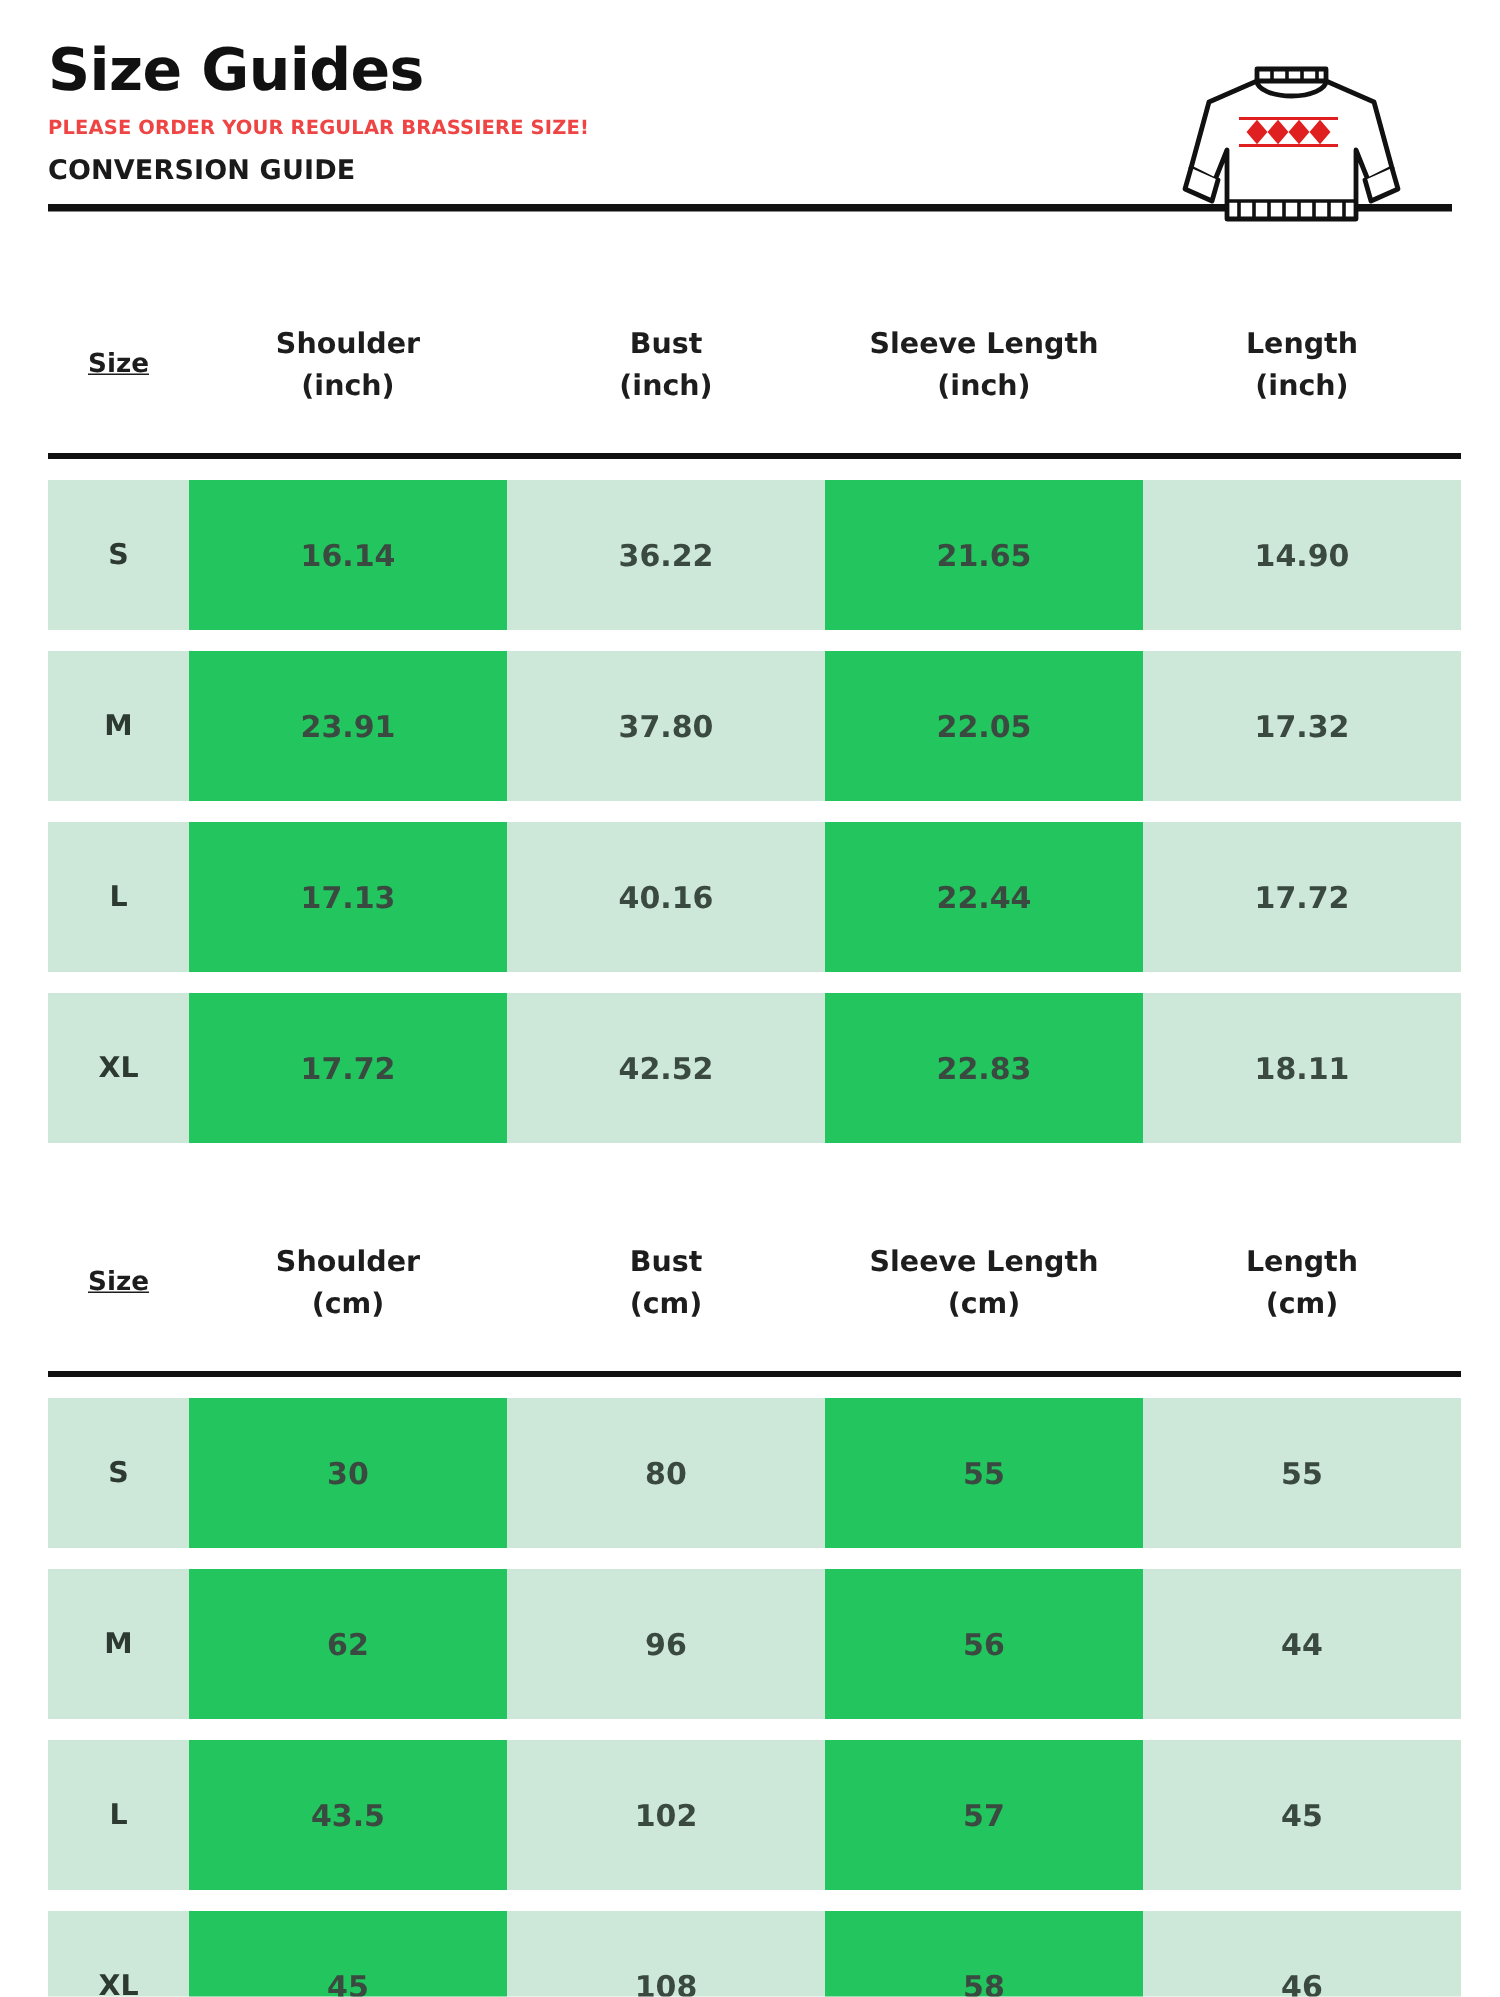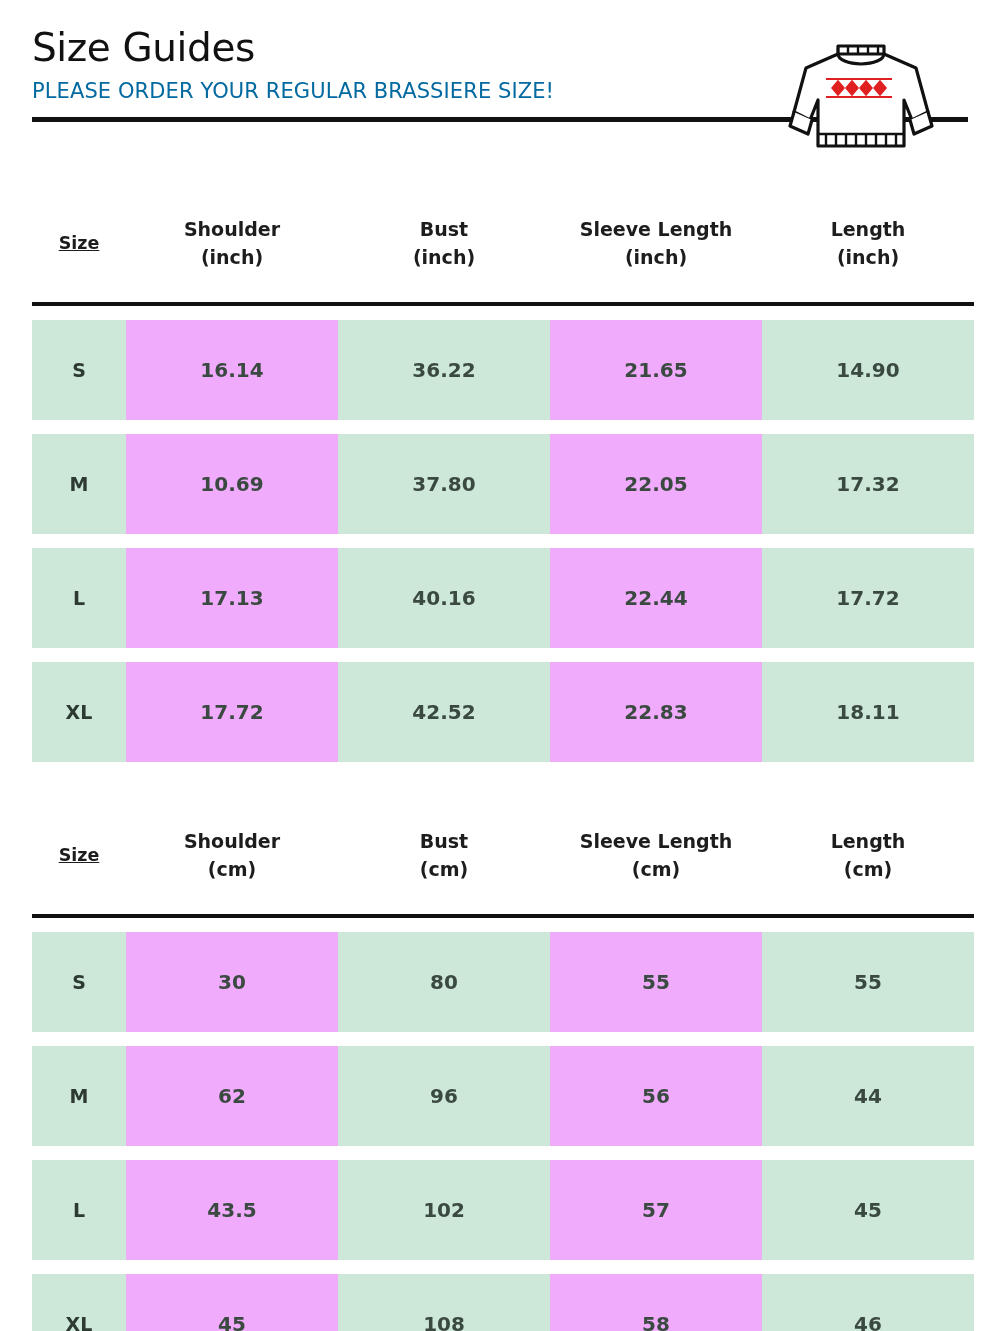--- a/index.html
+++ b/index.html
@@ -22,40 +22,40 @@
     padding: 0 32px;
   }
   
   .header {
     position: relative;
     padding-top: 26px;
     height: 186px;
   }
   .title {
     font-size: 39px;
-    font-weight: normal;
+    font-weight: bold;
     letter-spacing: -0.4px;
     color: #111111;
     margin: 0 0 8px 0;
     line-height: 1.12;
   }
   .subtitle {
     font-size: 19.5px;
     color: #2b2b2b;
     margin: 0 0 7px 0;
     line-height: 1.3;
     font-weight: 400;
   }
   .subtitle .strong {
     font-weight: 700;
   }
   .notice {
-    font-size: 21px;
-    font-weight: normal;
-    color: #0369a1;
+    font-size: 13px;
+    font-weight: bold;
+    color: #ef4444;
     margin: 0 0 8px 0;
     letter-spacing: 0.1px;
     line-height: 1.3;
   }
   .conversion {
     font-size: 18px;
     font-weight: bold;
     color: #1a1a1a;
     margin: 0;
     letter-spacing: 0.1px;
@@ -104,37 +104,38 @@
     vertical-align: middle;
     font-size: 20px;
     font-weight: bold;
     color: #3b4a41;
   }
   .body-row td.size-cell {
     font-size: 19px;
     color: #2d3a32;
   }
   .pale { background: #cde8d8; }
-  .deep { background: #f0abfc; }
+  .deep { background: #22c55e; }
   .spacer-row td { height: 14px; background: #ffffff; }
   .col-size  { width: 94px; }
   .col-sh    { width: 212px; }
   .col-bust  { width: 212px; }
   .col-sl    { width: 212px; }
   .col-len   { width: 212px; }
   .gap { height: 36px; }
 </style>
 </head>
 <body>
 
 <div class="page">
 
   <div class="header">
     <h1 class="title">Size Guides</h1>
     <p class="notice">PLEASE ORDER YOUR REGULAR BRASSIERE SIZE!</p>
+    <p class="conversion">CONVERSION GUIDE</p>
 
     <svg class="sweater" viewBox="0 0 170 125">
       <g fill="#ffffff" stroke="#111111" stroke-width="3.2" stroke-linejoin="round" stroke-linecap="round">
         <path d="M62 12 h46 a12 10 0 0 1 0 0 v8 h-46 z"></path>
         <path d="M62 20 L30 34 L18 78 L34 86 L42 66 L42 112 h86 V66 l8 20 l16 -8 L140 34 L108 20
                  a23 10 0 0 1 -46 0 z"></path>
         <path d="M18 78 L14 92 L32 100 L36 86"></path>
         <path d="M152 78 L156 92 L138 100 L134 86"></path>
       </g>
       <g stroke="#111111" stroke-width="2.4" fill="none">
@@ -213,21 +214,21 @@
         <td class="pale">36.22</td>
         <td class="deep">21.65</td>
         <td class="pale">14.90</td>
       </tr>
       <tr class="spacer-row">
           <td colspan="5"></td>
         </tr>
 
       <tr class="body-row">
         <td class="size-cell pale">M</td>
-        <td class="deep">10.69</td>
+        <td class="deep">23.91</td>
         <td class="pale">37.80</td>
         <td class="deep">22.05</td>
         <td class="pale">17.32</td>
       </tr>
       <tr class="spacer-row">
           <td colspan="5"></td>
         </tr>
 
       <tr class="body-row">
         <td class="size-cell pale">L</td>

